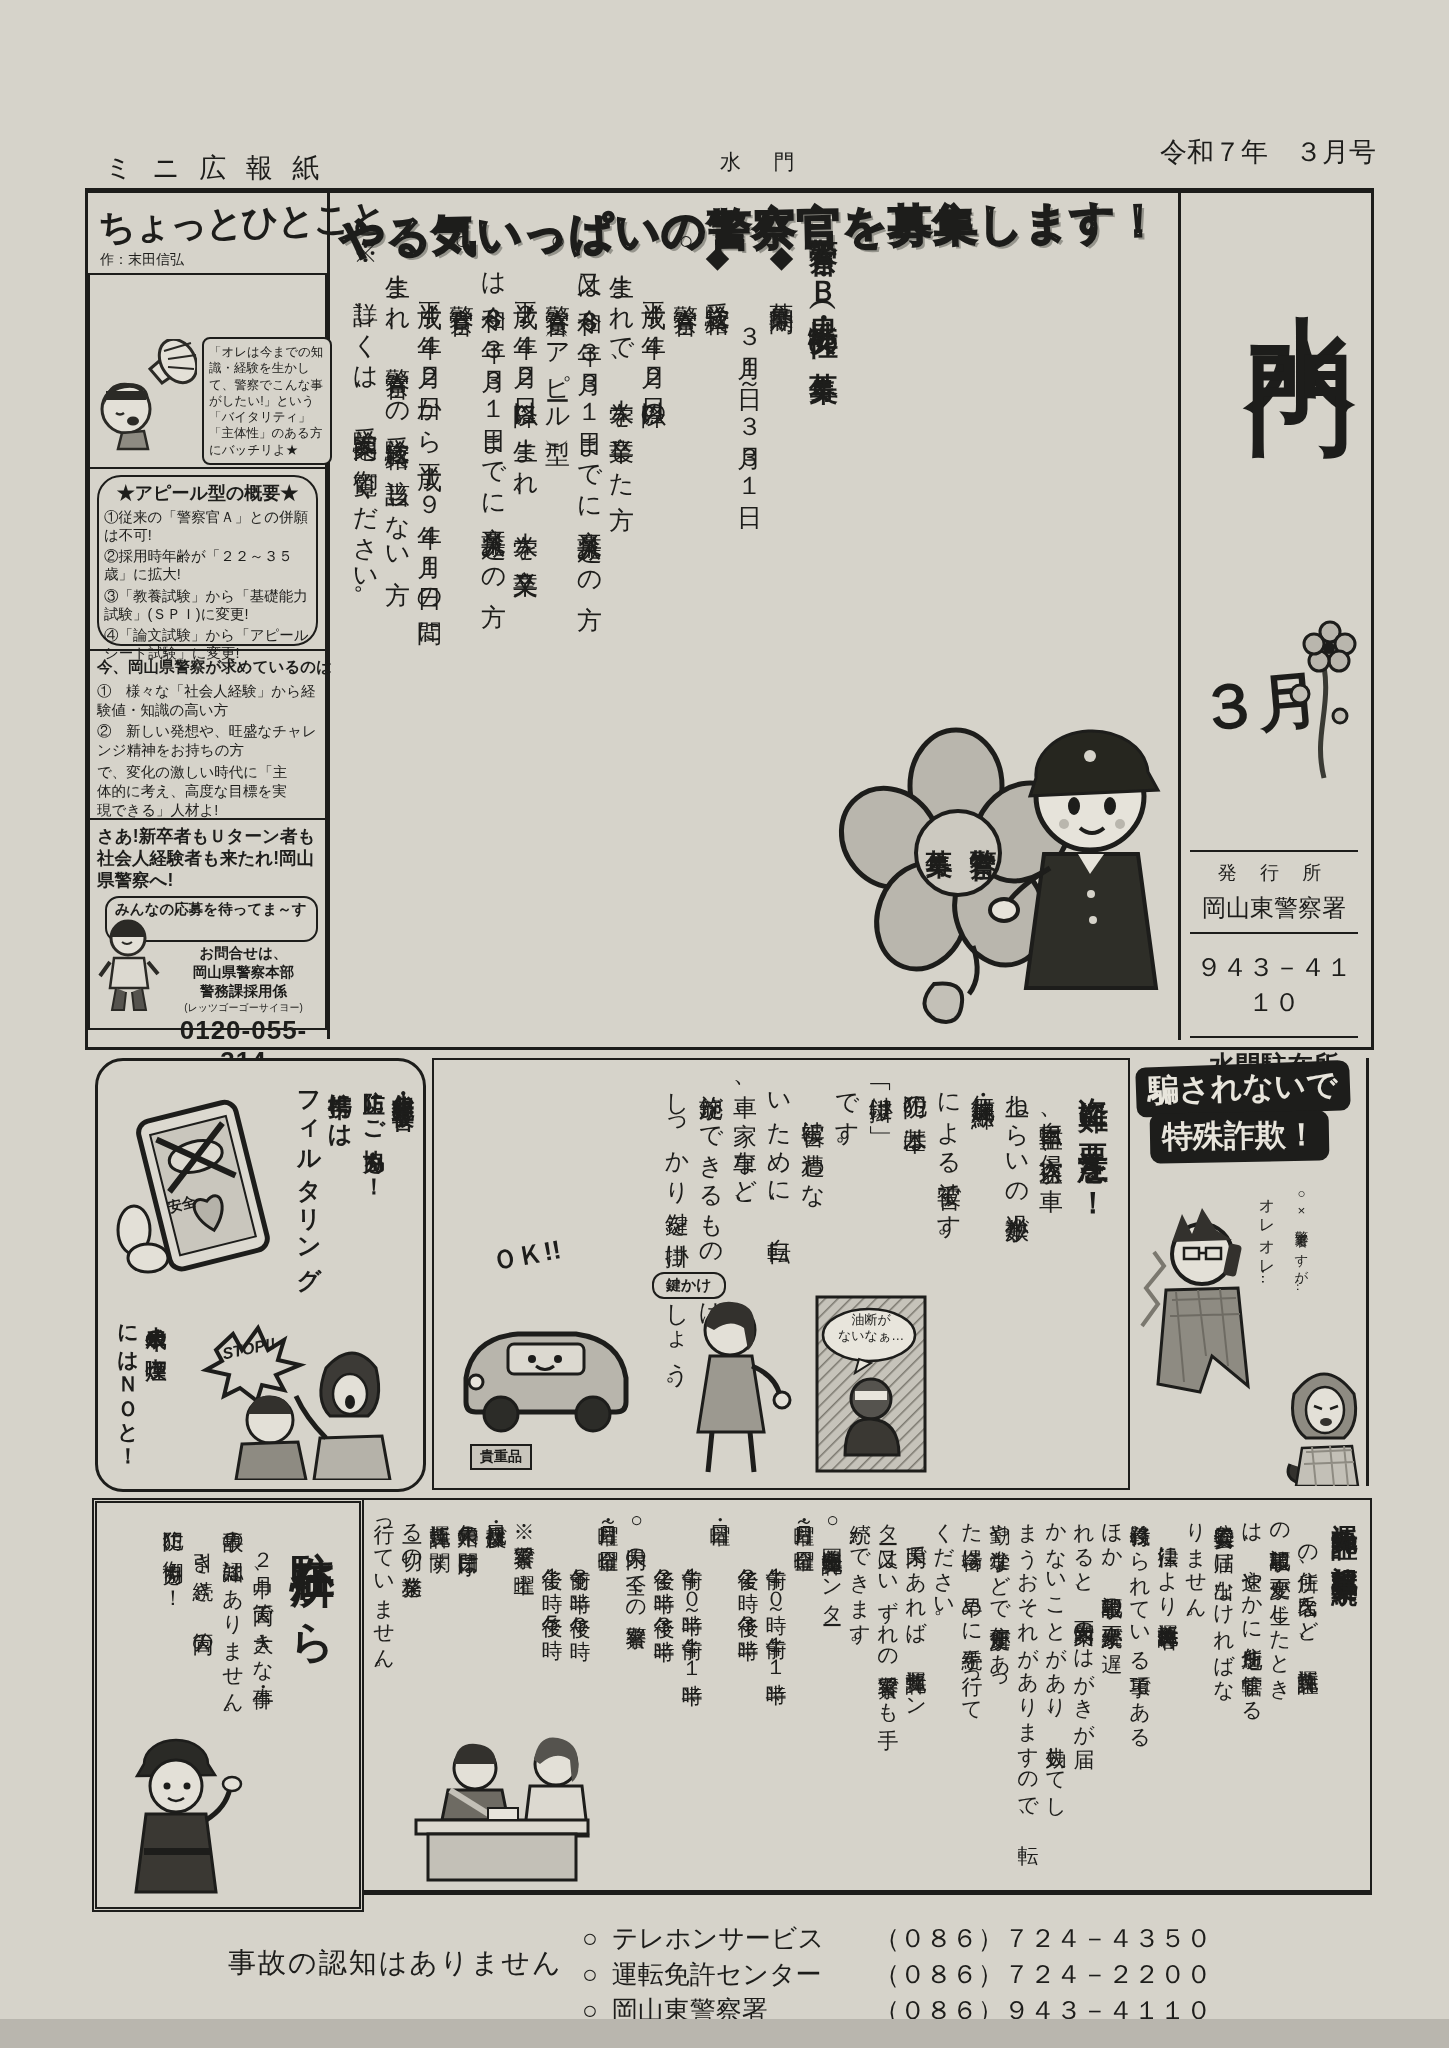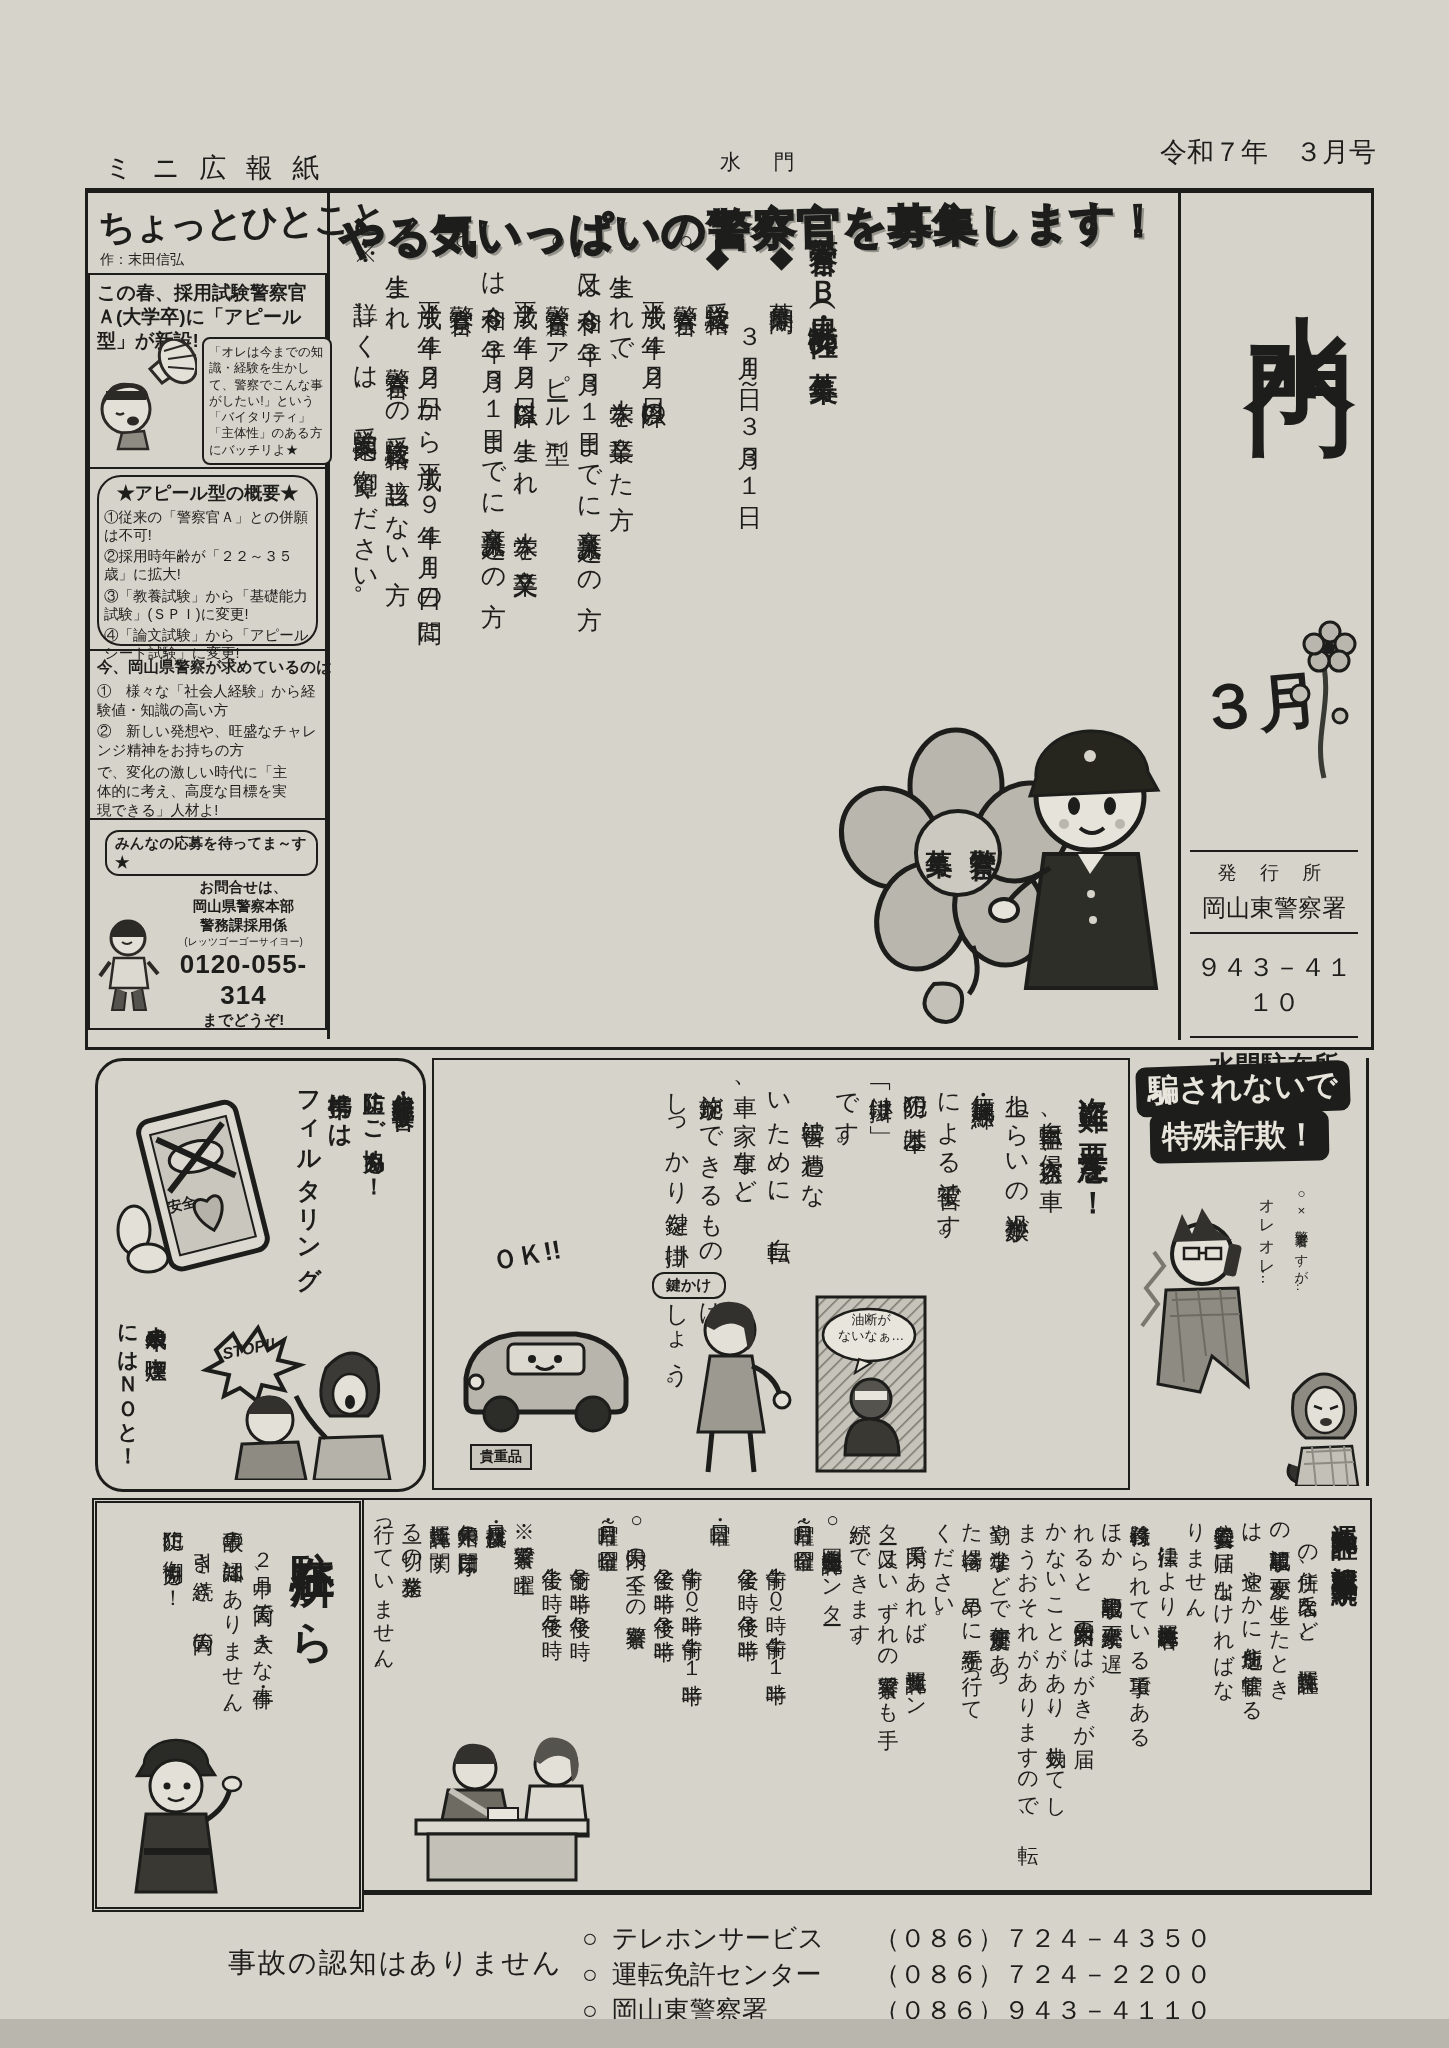--- a/index.html
+++ b/index.html
@@ -36,21 +36,20 @@
 
   <div class="abs" style="left:1178px;top:190px;height:850px;border-left:3px solid #1d1d1b;"></div>
 
   <div class="abs" style="left:88px;top:191px;width:239px;height:848px;border-right:3px solid #1d1d1b;">
     <div style="padding:8px 6px 0 10px;">
       <div class="serif bold" style="font-size:37px;transform:rotate(-2deg);letter-spacing:-2px;white-space:nowrap;">ちょっとひとこと</div>
       <div style="font-size:14px;margin:2px 0 6px 2px;">作：末田信弘</div>
     </div>
 
     <div class="hsec" style="height:180px;position:relative;">
-      <div class="bold" style="font-size:19px;line-height:1.25;">この春、採用試験警察官Ａ(大学卒)に「アピール型」が新設!</div>
       <svg class="abs" style="left:2px;top:64px;" width="105" height="112" viewBox="0 0 105 112">
         <path d="M58,30 L86,6 L96,26 L70,44 Z" fill="#e3e0d7" stroke="#2b2a26" stroke-width="3"></path>
         <ellipse cx="86" cy="22" rx="17" ry="23" fill="#e3e0d7" stroke="#2b2a26" stroke-width="3" transform="rotate(-30 86 22)"></ellipse>
         <path d="M72,12 L99,4 M76,20 L104,16 M76,28 L102,30" stroke="#2b2a26" stroke-width="2" fill="none"></path>
         <circle cx="34" cy="70" r="24" fill="#e3e0d7" stroke="#2b2a26" stroke-width="3"></circle>
         <path d="M12,66 Q14,42 36,44 Q58,44 57,64 L52,52 Q34,44 17,56 Z" fill="#2b2a26"></path>
         <rect x="14" y="52" width="40" height="9" fill="#2b2a26"></rect>
         <path d="M24,74 q4,3 8,0" stroke="#2b2a26" stroke-width="2.5" fill="none"></path>
         <ellipse cx="41" cy="82" rx="6" ry="4.5" fill="#2b2a26"></ellipse>
         <path d="M30,94 L52,92 L56,110 L26,110 Z" fill="#8e8b82" stroke="#2b2a26" stroke-width="2.5"></path>
@@ -71,20 +70,21 @@
     </div>
 
     <div class="hsec" style="height:155px;">
       <div class="bold" style="font-size:15.5px;white-space:nowrap;margin-bottom:4px;">今、岡山県警察が求めているのは</div>
       <div style="font-size:14.5px;line-height:1.3;margin-bottom:2px;">①　様々な「社会人経験」から経験値・知識の高い方</div>
       <div style="font-size:14.5px;line-height:1.3;margin-bottom:4px;">②　新しい発想や、旺盛なチャレンジ精神をお持ちの方</div>
       <div style="font-size:14.5px;line-height:1.3;width:200px;">で、変化の激しい時代に「主体的に考え、高度な目標を実現できる」人材よ!</div>
     </div>
 
     <div class="hsec" style="height:196px;position:relative;">
+      <div class="bold" style="font-size:17.5px;line-height:1.25;">さあ!新卒者もＵターン者も社会人経験者も来たれ!岡山県警察へ!</div>
       <div class="pill bold" style="display:inline-block;font-size:14.5px;padding:2px 8px;margin:4px 0 2px 8px;">みんなの応募を待ってま～す★</div>
       <svg class="abs" style="left:6px;top:94px;" width="68" height="100" viewBox="0 0 68 100">
         <circle cx="32" cy="24" r="17" fill="#e3e0d7" stroke="#2b2a26" stroke-width="3"></circle>
         <path d="M16,18 Q20,6 34,7 Q47,8 48,18 Z" fill="#2b2a26"></path>
         <rect x="15" y="17" width="34" height="6" fill="#2b2a26"></rect>
         <path d="M26,28 q5,4 10,0" stroke="#2b2a26" stroke-width="2" fill="none"></path>
         <path d="M18,44 L48,44 L52,74 L14,74 Z" fill="#dcd9d0" stroke="#2b2a26" stroke-width="2.5"></path>
         <path d="M14,48 L4,62 M52,48 L62,60" stroke="#2b2a26" stroke-width="4" fill="none"></path>
         <path d="M20,74 L16,96 L28,96 L30,78 M46,74 L50,96 L38,96 L36,78" fill="#55534e" stroke="#2b2a26" stroke-width="2"></path>
       </svg>

